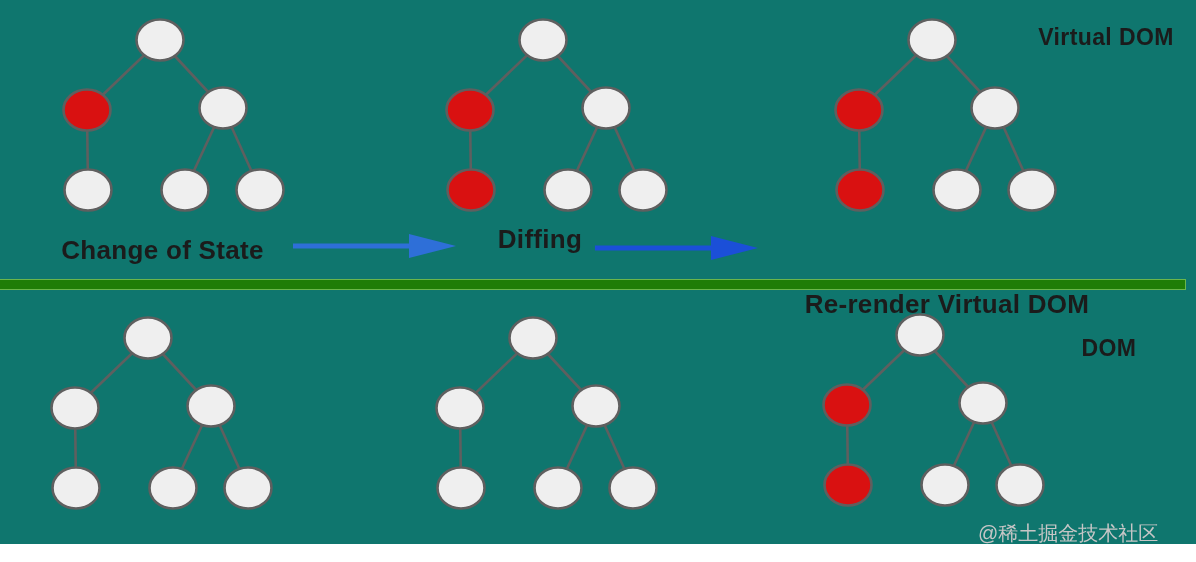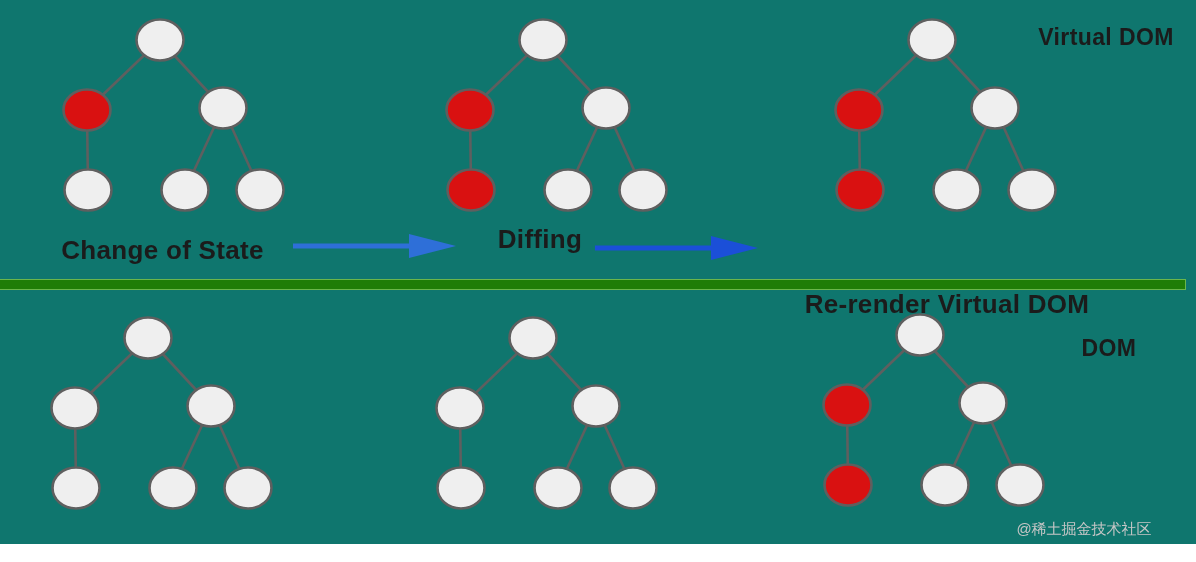--- a/index.html
+++ b/index.html
@@ -54,24 +54,24 @@
     left:0; top:279;
     top:279px;
     width:1185px;
     height:9px;
     background:var(--divider_green);
     border:1px solid var(--divider_green_edge);
     border-left:none;
   }
   .watermark{
     position:absolute;
-    left:998px; top:520px;
+    left:978px; top:520px;
     width:172px;
     text-align:center;
-    font-size:15px;
+    font-size:20px;
     color:var(--watermark_gray);
     white-space:nowrap;
   }
 </style>
 </head>
 <body>
 
 <div class="canvas">
 
   <div class="tree" style="left:55px;top:12px;"><svg viewBox="0 0 240 200" width="240" height="200" aria-hidden="true">

